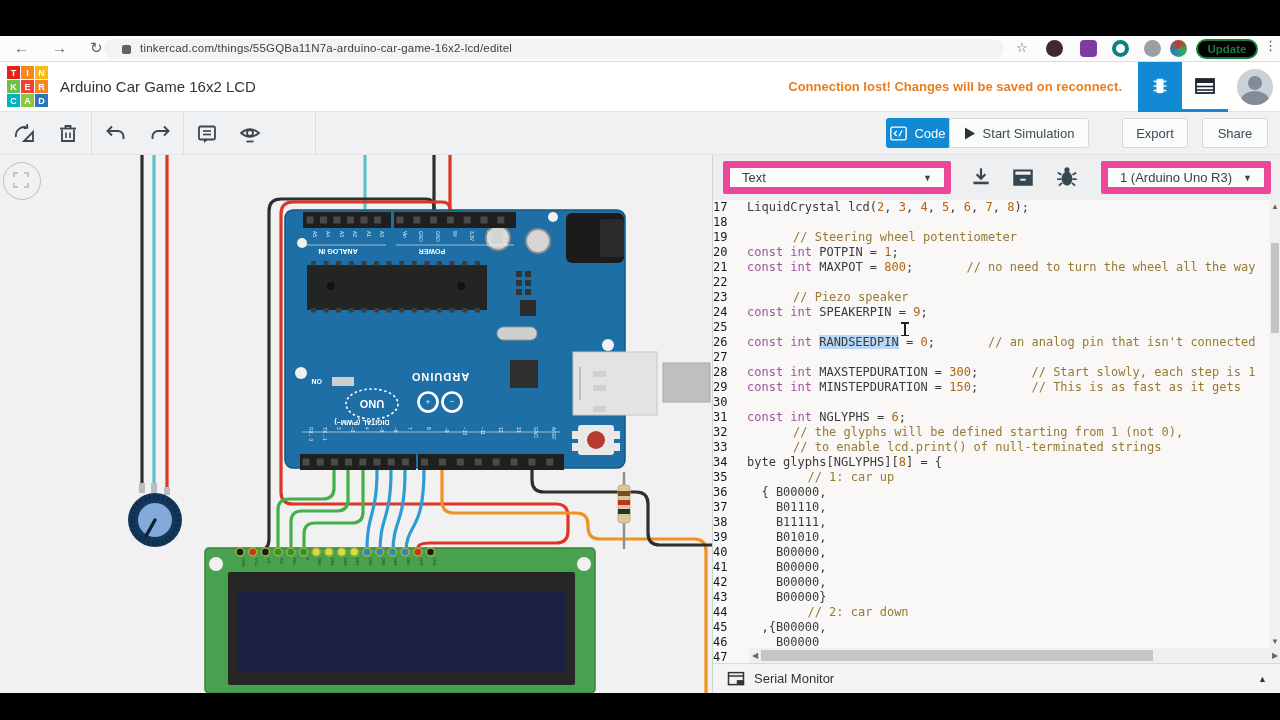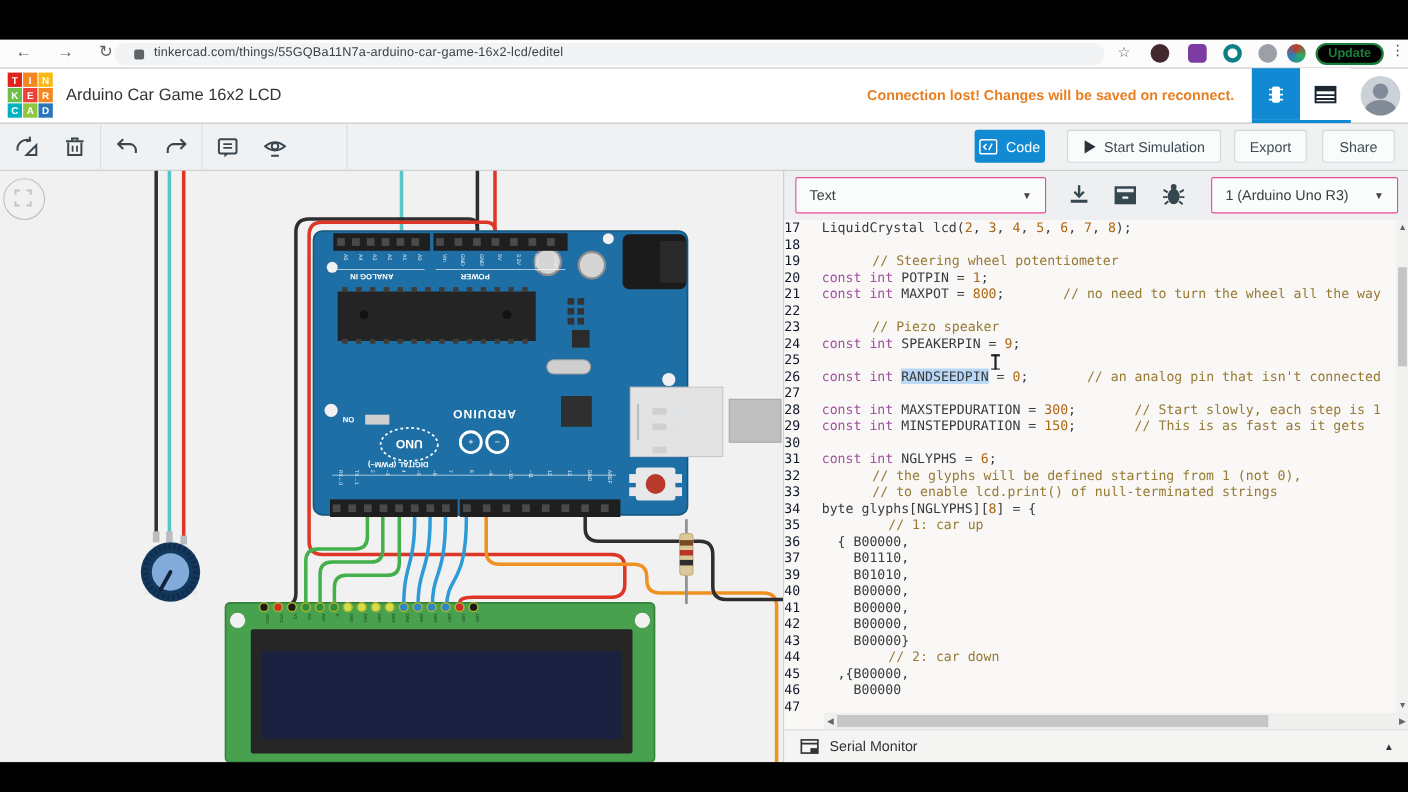--- a/index.html
+++ b/index.html
@@ -45,33 +45,33 @@
 
   
   #edit-toolbar { left:0; top:112px; width:1280px; height:43px; background:#f0f1f2;
                   border-bottom:1px solid #e2e3e4; }
   .tb-ico { top:10px; width:24px; height:24px; color:#3b474f; }
   .tb-sep { top:0; width:1px; height:43px; background:#dadcde; }
   .tb-btn { top:6px; height:30px; border-radius:3px; font-size:13px; display:flex;
             align-items:center; justify-content:center; gap:7px; }
   .tb-btn.light { background:#fafbfb; border:1px solid #d4d7d9; color:#3e4b54; }
   #btn-code { left:886px; width:64px; background:#1289d3; color:#fff; border:none; }
-  #btn-sim { left:970px; width:140px; }
+  #btn-sim { left:949px; width:140px; }
   #btn-export { left:1122px; width:66px; }
   #btn-share { left:1202px; width:66px; }
 
   
   #canvas { left:0; top:155px; width:712px; height:538px; background:#f1f1f1; overflow:hidden; }
   #fit-btn { left:3px; top:7px; width:38px; height:38px; border:1.5px solid #bcc0c4;
              border-radius:50%; background:transparent; }
 
   
   #code-panel { left:712px; top:155px; width:568px; height:538px; background:#edeff0;
                 border-left:1px solid #d0d4d6; }
-  .select-pill { top:6px; height:33px; background:#fbfcfc; border:1px solid #ec4899;
+  .select-pill { top:6px; height:33px; background:#fbfcfc; border:7px solid #ec4899;
                  border-radius:2px; font-size:13px; color:#3c4043; display:flex;
                  align-items:center; padding:0 12px; justify-content:space-between; }
   #sel-mode { left:10px; width:228px; }
   #sel-board { left:388px; width:170px; }
   .caret { font-size:9px; color:#444; }
   .hdr-ico { top:9px; width:28px; height:26px; color:#36474f; }
 
   #editor { left:0; top:45px; width:556px; height:463px; background:#f9f8f6; overflow:hidden;
             font-family:"DejaVu Sans Mono", monospace; font-size:12px; line-height:15px; }
   .code-line { display:flex; height:15px; white-space:pre; }
@@ -540,20 +540,21 @@
           <div class="code-line"><span class="gut">28</span><span><span class="tok-k">const int</span><span class="tok-p"> MAXSTEPDURATION = </span><span class="tok-n">300</span><span class="tok-p">; </span><span class="tok-c">// Start slowly, each step is 1</span></span></div>
           <div class="code-line"><span class="gut">29</span><span><span class="tok-k">const int</span><span class="tok-p"> MINSTEPDURATION = </span><span class="tok-n">150</span><span class="tok-p">; </span><span class="tok-c">// This is as fast as it gets</span></span></div>
           <div class="code-line"><span class="gut">30</span><span></span></div>
           <div class="code-line"><span class="gut">31</span><span><span class="tok-k">const int</span><span class="tok-p"> NGLYPHS = </span><span class="tok-n">6</span><span class="tok-p">;</span></span></div>
           <div class="code-line"><span class="gut">32</span><span><span class="tok-c">// the glyphs will be defined starting from 1 (not 0),</span></span></div>
           <div class="code-line"><span class="gut">33</span><span><span class="tok-c">// to enable lcd.print() of null-terminated strings</span></span></div>
           <div class="code-line"><span class="gut">34</span><span><span class="tok-p">byte glyphs[NGLYPHS][</span><span class="tok-n">8</span><span class="tok-p">] = {</span></span></div>
           <div class="code-line"><span class="gut">35</span><span><span class="tok-c">  // 1: car up</span></span></div>
           <div class="code-line"><span class="gut">36</span><span><span class="tok-p">  { B00000,</span></span></div>
           <div class="code-line"><span class="gut">37</span><span><span class="tok-p">    B01110,</span></span></div>
+          <div class="code-line"><span class="gut">38</span><span><span class="tok-p">    B11111,</span></span></div>
           <div class="code-line"><span class="gut">39</span><span><span class="tok-p">    B01010,</span></span></div>
           <div class="code-line"><span class="gut">40</span><span><span class="tok-p">    B00000,</span></span></div>
           <div class="code-line"><span class="gut">41</span><span><span class="tok-p">    B00000,</span></span></div>
           <div class="code-line"><span class="gut">42</span><span><span class="tok-p">    B00000,</span></span></div>
           <div class="code-line"><span class="gut">43</span><span><span class="tok-p">    B00000}</span></span></div>
           <div class="code-line"><span class="gut">44</span><span><span class="tok-c">  // 2: car down</span></span></div>
           <div class="code-line"><span class="gut">45</span><span><span class="tok-p">  ,{B00000,</span></span></div>
           <div class="code-line"><span class="gut">46</span><span><span class="tok-p">    B00000</span></span></div>
           <div class="code-line"><span class="gut">47</span><span></span></div>
         </div>

